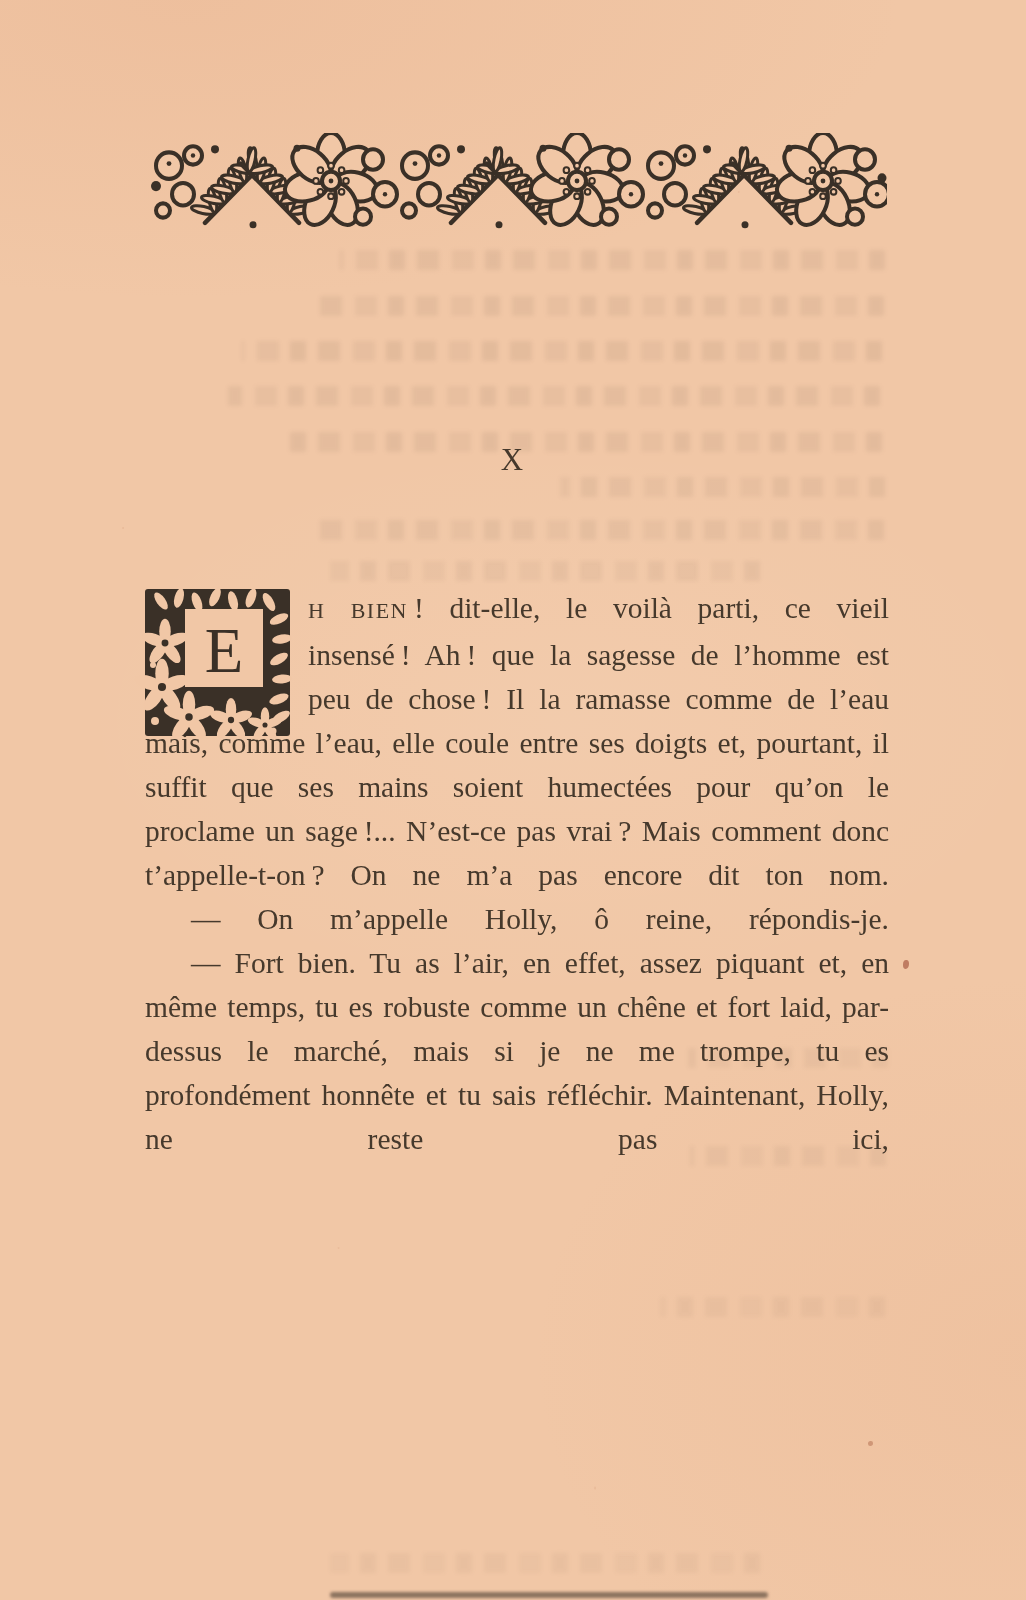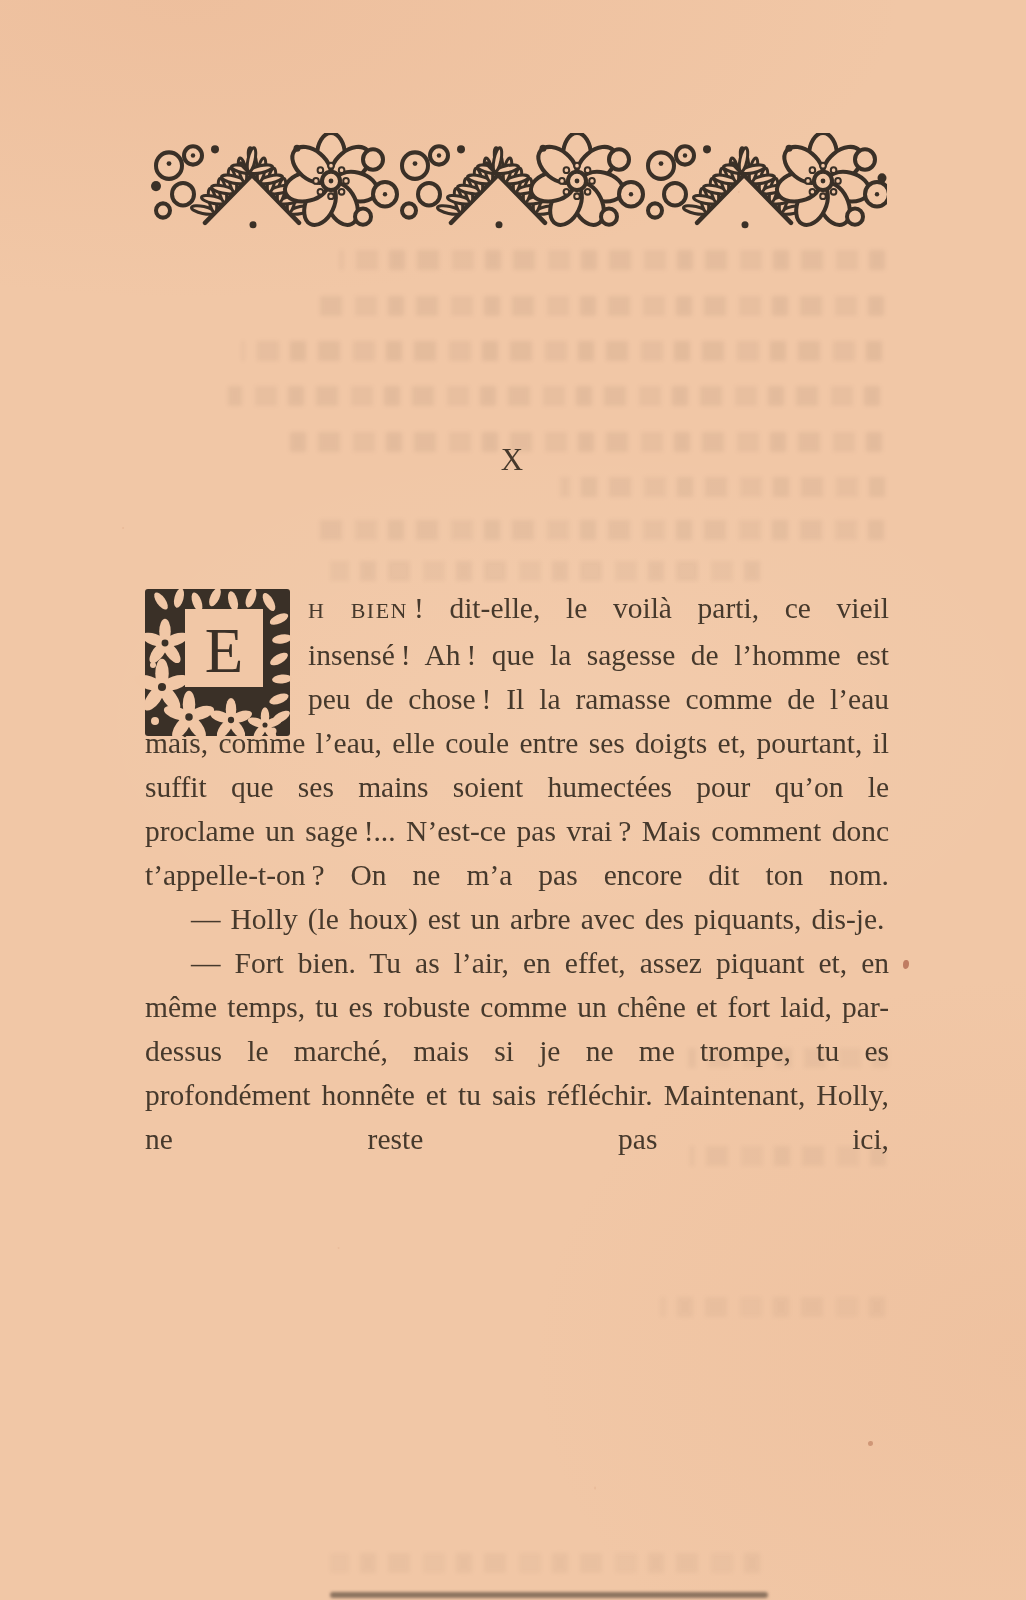--- a/index.html
+++ b/index.html
@@ -206,15 +206,15 @@
         <use href="#wflower" transform="translate(86,131) scale(1.05)"></use>
         <use href="#wflower" transform="translate(120,136) scale(0.85)"></use>
         <circle cx="10" cy="132" r="4" fill="var(--paper)"></circle>
         <circle cx="8" cy="76" r="3" fill="var(--paper)"></circle>
         <circle cx="128" cy="142" r="3.5" fill="var(--paper)"></circle>
         <rect x="40" y="20" width="78" height="78" fill="var(--paper)"></rect>
         <text class="dcap-letter" x="79" y="83" text-anchor="middle">E</text>
       </svg>
     </span><span class="sc">H BIEN</span><span> ! dit-elle, le voilà parti, ce vieil insensé ! Ah ! que la sagesse de l’homme est peu de chose ! Il la ramasse comme de l’eau mais, comme l’eau, elle coule entre ses doigts et, pourtant, il suffit que ses mains soient humectées pour qu’on le proclame un sage !... N’est-ce pas vrai ? Mais comment donc t’appelle-t-on ? On ne m’a pas encore dit ton nom.</span>
   </p>
-  <p class="indent">— Holly (le houx) est un arbre avec des piquants, dis-je.</p>
+  <p class="indent stretch">— On m’appelle Holly, ô reine, répondis-je.</p>
   <p class="indent stretch">— Fort bien. Tu as l’air, en effet, assez piquant et, en même temps, tu es robuste comme un chêne et fort laid, par-dessus le marché, mais si je ne me trompe, tu es profondément honnête et tu sais réfléchir. Maintenant, Holly, ne reste pas ici,</p>
 </div>
 
 </body></html>

